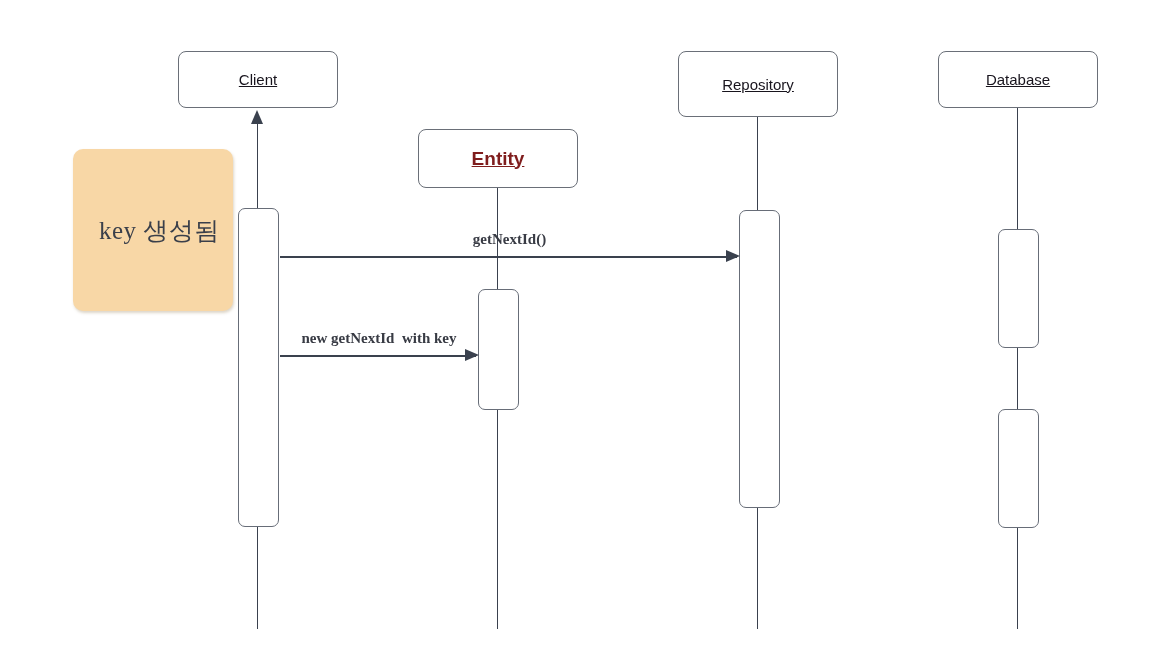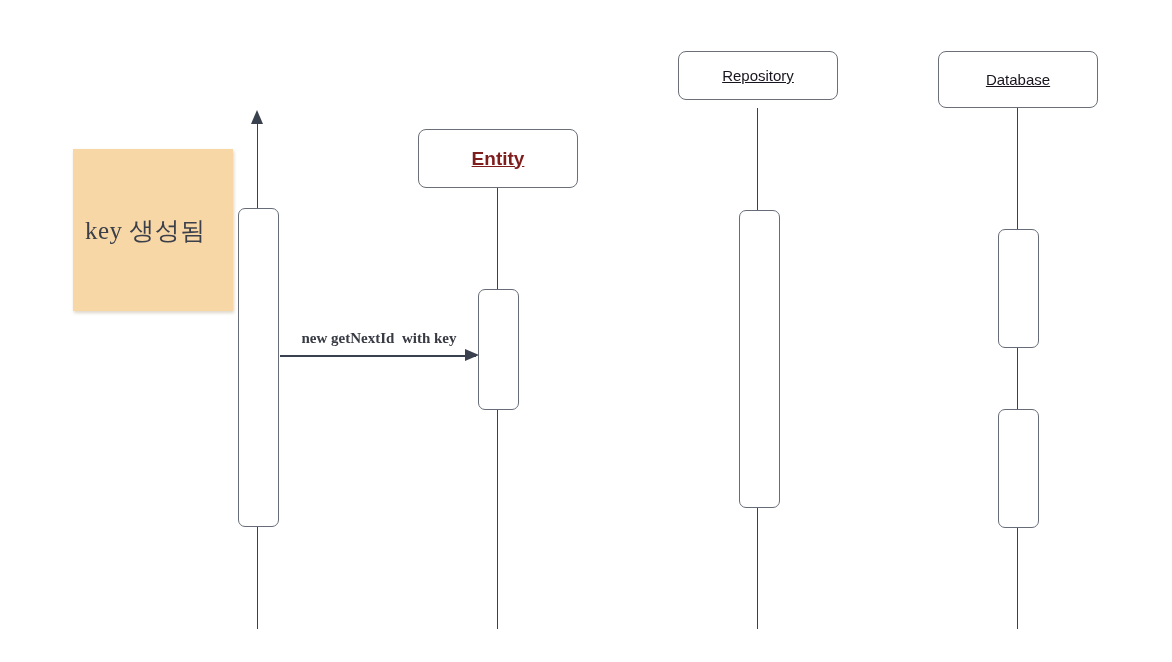--- a/index.html
+++ b/index.html
@@ -43,37 +43,41 @@
   .arrow-up{
     position:absolute;left:0;top:0;width:0;height:0;
     border-left:6.5px solid transparent;border-right:6.5px solid transparent;
     border-bottom:14px solid #3A414E;
   }
   .uparrow-line{position:absolute;left:6px;top:12px;width:1px;height:86px;background:#3A414E;}
   
   .note{
     position:absolute;left:73px;top:149px;width:160px;height:162px;
     background:#F8D7A6;z-index:3;display:flex;align-items:center;
-    padding-left:12px;box-sizing:border-box;
+    padding-left:26px;box-sizing:border-box;
     box-shadow:1px 2px 3px rgba(120,90,40,0.25);
+    border-radius:10px;
   }
   .note-text{
     font-family:"Liberation Serif",serif;font-size:25px;color:#3A3F4A;
     letter-spacing:0.5px;
   }
 </style>
 </head>
 <body>
 
 <div class="canvas">
 
+  <div class="pbox" style="left:178px;top:51px;width:160px;height:57px">
+    <span class="plabel">Client</span>
+  </div>
   <div class="pbox" style="left:418px;top:129px;width:160px;height:59px">
     <span class="plabel big">Entity</span>
   </div>
-  <div class="pbox" style="left:678px;top:51px;width:160px;height:49px">
+  <div class="pbox" style="left:678px;top:51px;width:160px;height:66px">
     <span class="plabel">Repository</span>
   </div>
   <div class="pbox" style="left:938px;top:51px;width:160px;height:57px">
     <span class="plabel">Database</span>
   </div>
 
   <div class="uparrow" style="left:251px;top:110px;width:13px;height:100px">
     <div class="arrow-up"></div>
     <div class="uparrow-line"></div>
   </div>
@@ -86,20 +90,25 @@
   <div class="act" style="left:238px;top:208px;height:319px"></div>
   <div class="act" style="left:478px;top:289px;height:121px"></div>
   <div class="act" style="left:739px;top:210px;height:298px"></div>
   <div class="act" style="left:998px;top:229px;height:119px"></div>
   <div class="act" style="left:998px;top:409px;height:119px"></div>
 
   <div class="note">
     <span class="note-text">key 생성됨</span>
   </div>
 
+  <div class="msg" style="left:280px;top:231px;width:459px">
+    <div class="msg-label">getNextId()</div>
+    <div class="msg-line"></div>
+    <div class="arrow-r"></div>
+  </div>
 
 
   <div class="msg" style="left:280px;top:330px;width:198px">
     <div class="msg-label">new getNextId  with key</div>
     <div class="msg-line"></div>
     <div class="arrow-r"></div>
   </div>
 
 
 

